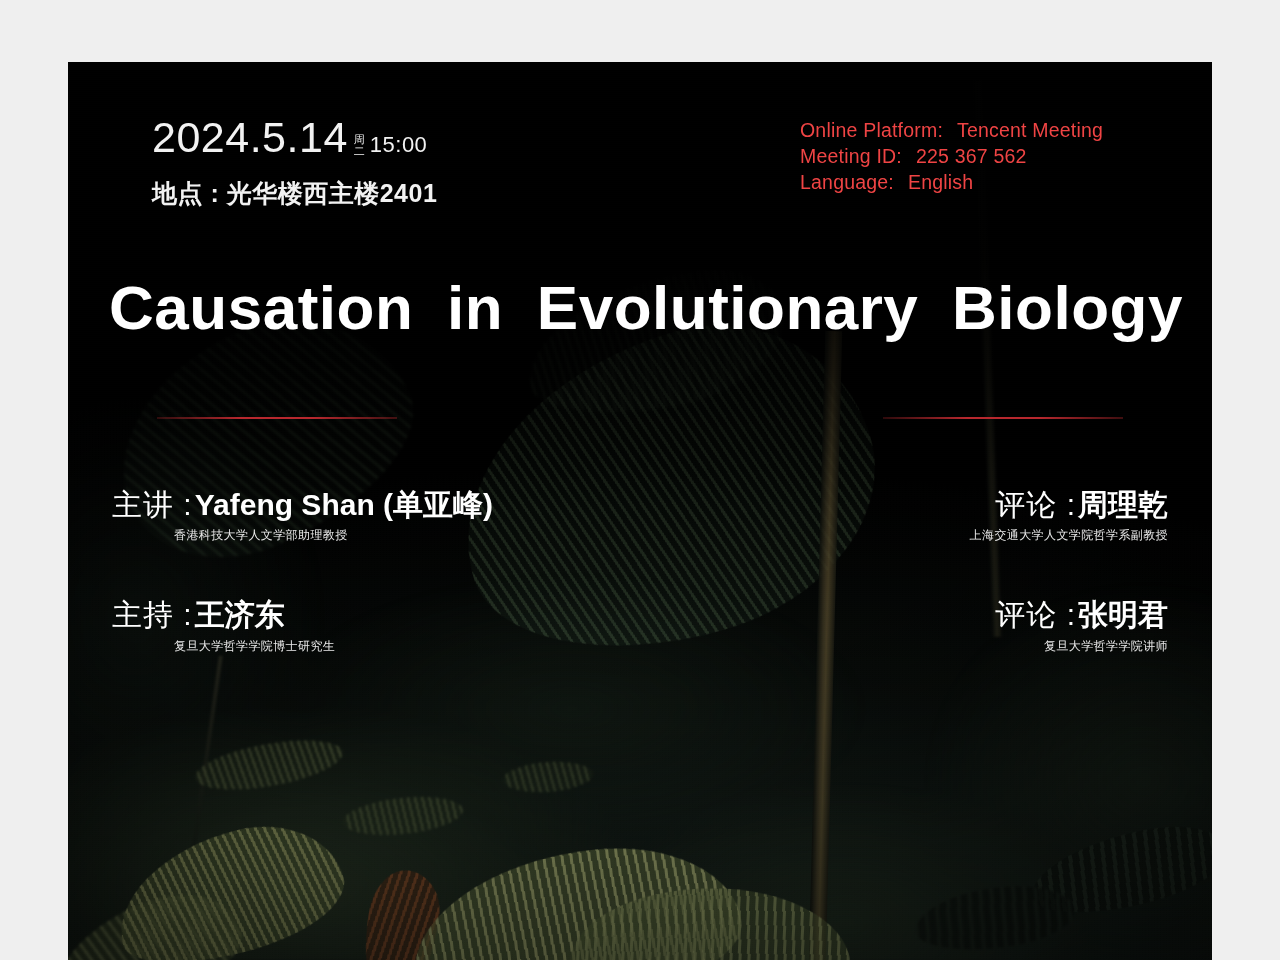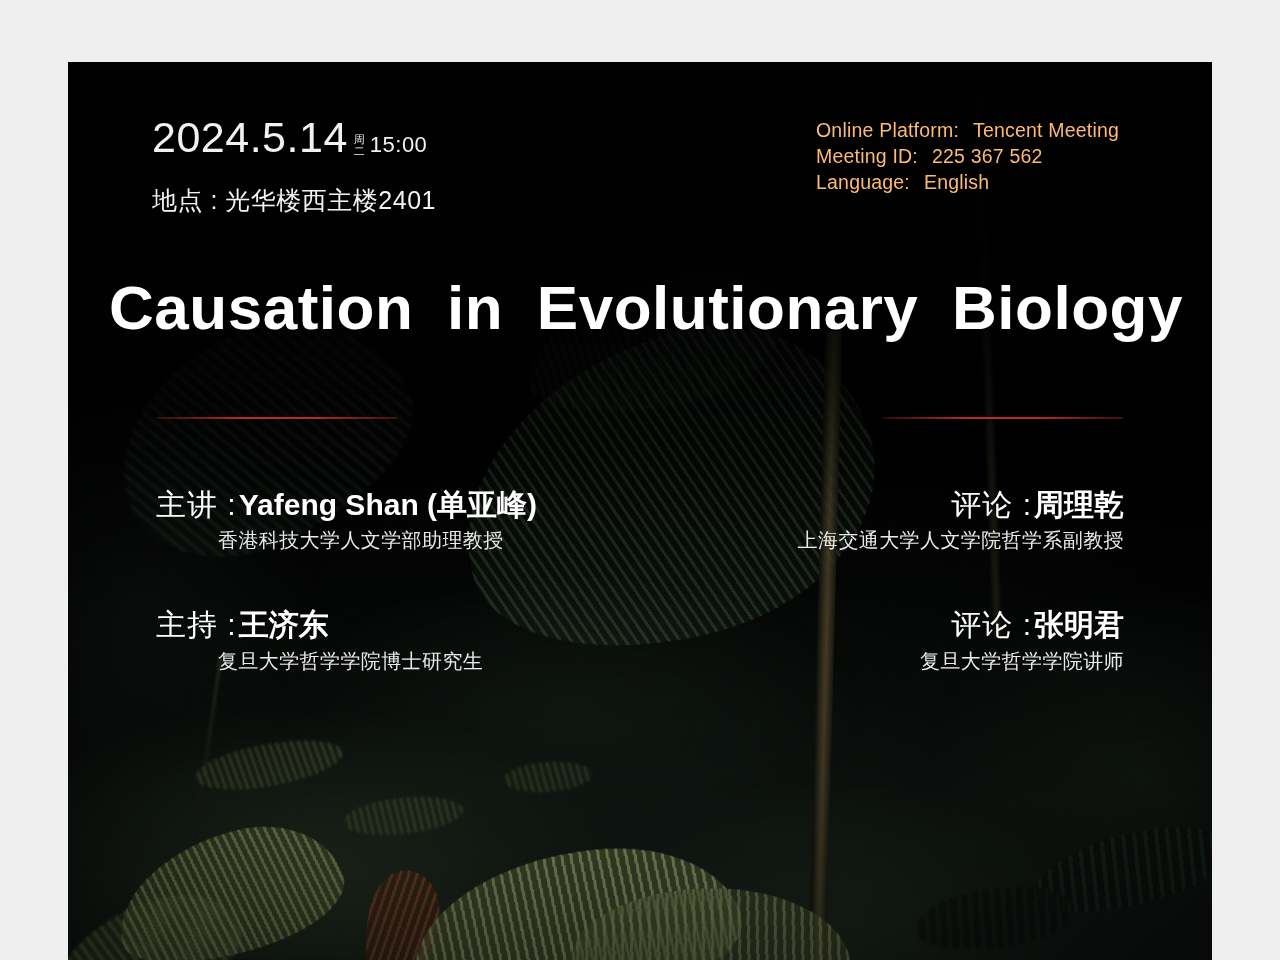--- a/index.html
+++ b/index.html
@@ -180,26 +180,26 @@
   
   #datetime-block{ position:absolute; left:84px; top:54px; color:#f2f2f2; }
   .date-line{ display:flex; align-items:baseline; white-space:nowrap; }
   .date-main{ font-size:43px; font-weight:300; letter-spacing:.5px; line-height:1; }
   .weekday{
     display:inline-flex; flex-direction:column; align-items:center;
     font-size:11px; line-height:1.06; margin:0 5px 0 6px;
     position:relative; top:-9px; letter-spacing:0;
   }
   .time{ font-size:22px; font-weight:300; letter-spacing:.5px; }
-  .venue{ font-size:25px; font-weight:400; margin-top:18px; letter-spacing:.5px; }
+  .venue{ font-size:25px; font-weight:700; margin-top:11px; letter-spacing:.5px; }
 
   
   #meeting-block{
-    position:absolute; left:748px; top:56px;
-    color:#fdba74; font-size:19.5px; font-weight:300; line-height:1.33;
+    position:absolute; left:732px; top:56px;
+    color:#ef4444; font-size:19.5px; font-weight:300; line-height:1.33;
     letter-spacing:.2px; white-space:nowrap;
   }
   .meet-row > .meet-val{ margin-left:14px; }
 
   
   #headline{
     position:absolute; left:12px; right:0; top:215px;
     text-align:center; color:#fff;
     font-size:62px; font-weight:700; letter-spacing:.5px;
     word-spacing:16px; line-height:1;
@@ -226,30 +226,30 @@
     background:rgba(255,160,160,.45);
   }
   .ribbon-text{
     color:#fff; font-size:25px; font-weight:400;
     letter-spacing:9px; text-indent:9px; white-space:nowrap;
   }
   .ribbon-text .gap{ display:inline-block; width:34px; }
 
   
   #people{ position:absolute; left:0; right:0; top:425px; }
-  .people-row{ display:flex; justify-content:space-between; padding:0 88px; }
+  .people-row{ display:flex; justify-content:space-between; padding:0 44px; }
   .people-row + .people-row{ margin-top:53px; }
   .person{ color:#fff; }
   .person.left { text-align:left;  }
   .person.right{ text-align:right; }
   .person-head{ font-size:30px; line-height:1.18; white-space:nowrap; }
   .person-role{ font-weight:300; letter-spacing:1px; }
   .person-name{ font-weight:700; margin-left:2px; }
   .person-affil{
-    font-size:20px; font-weight:300; color:#eaeaea;
+    font-size:12px; font-weight:300; color:#eaeaea;
     margin-top:5px; letter-spacing:.4px; white-space:nowrap;
   }
   .person.left  .person-affil{ margin-left:62px; }
 </style>
 </head>
 <body>
 
 <div id="poster">
 
   <div class="bg-layer bg-base"></div>

